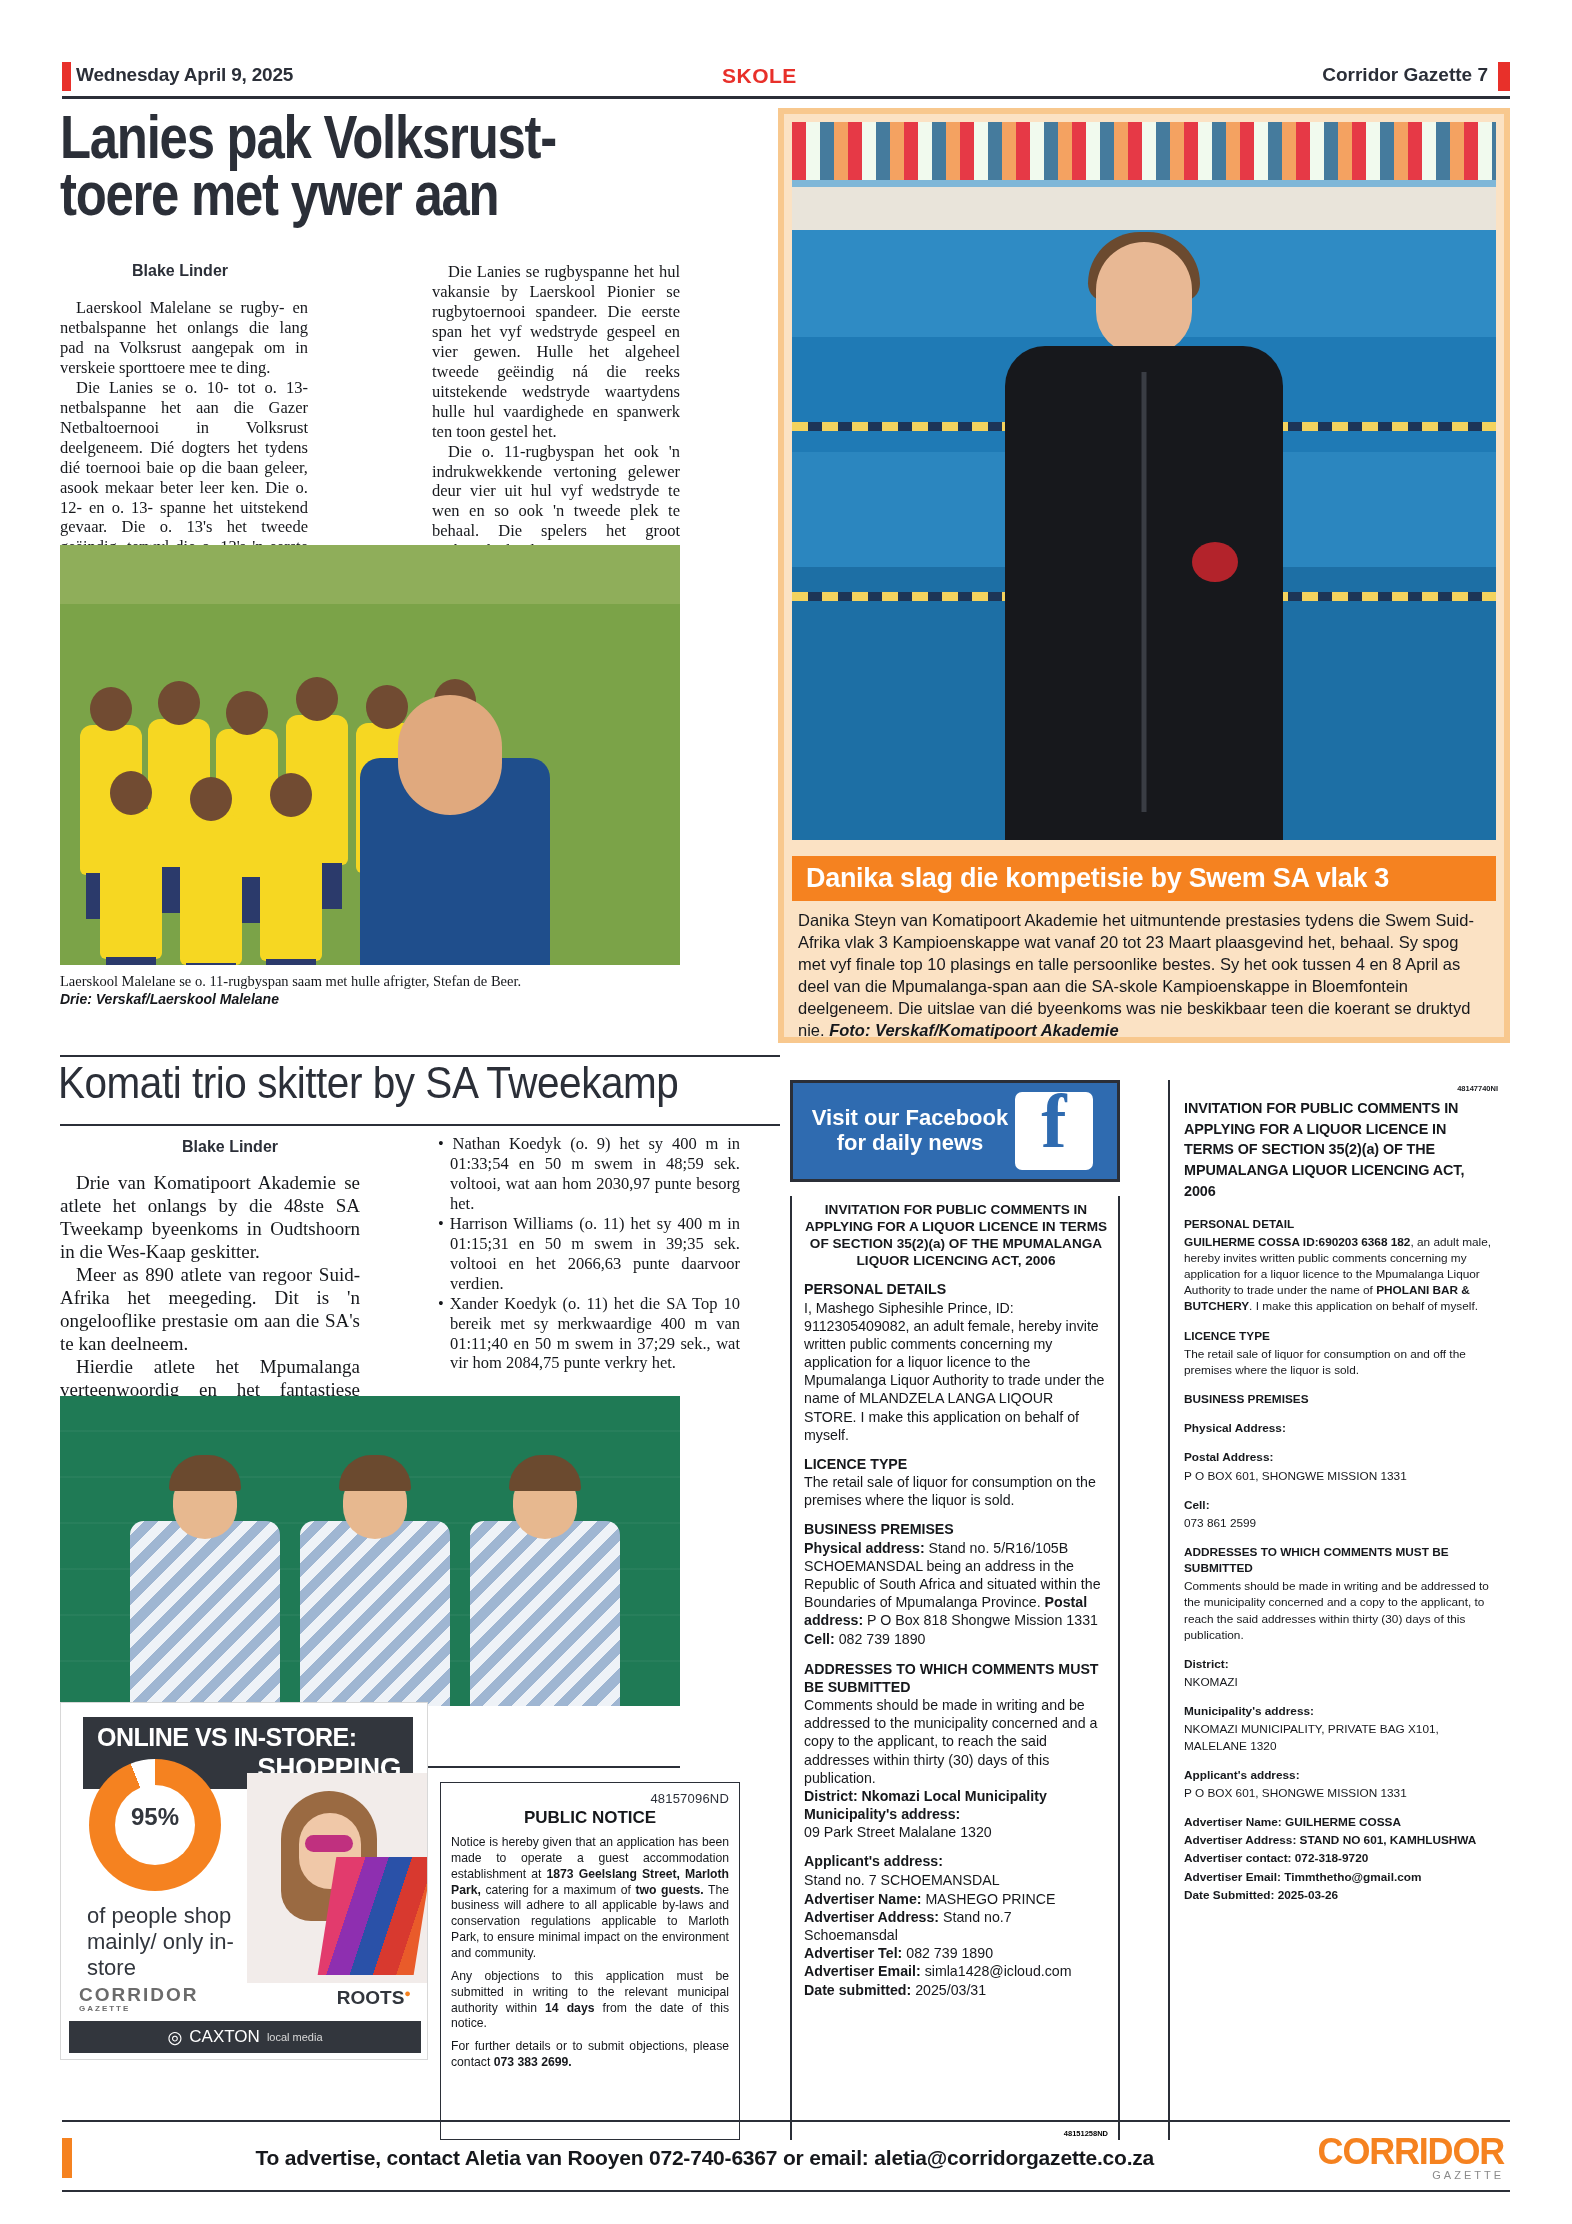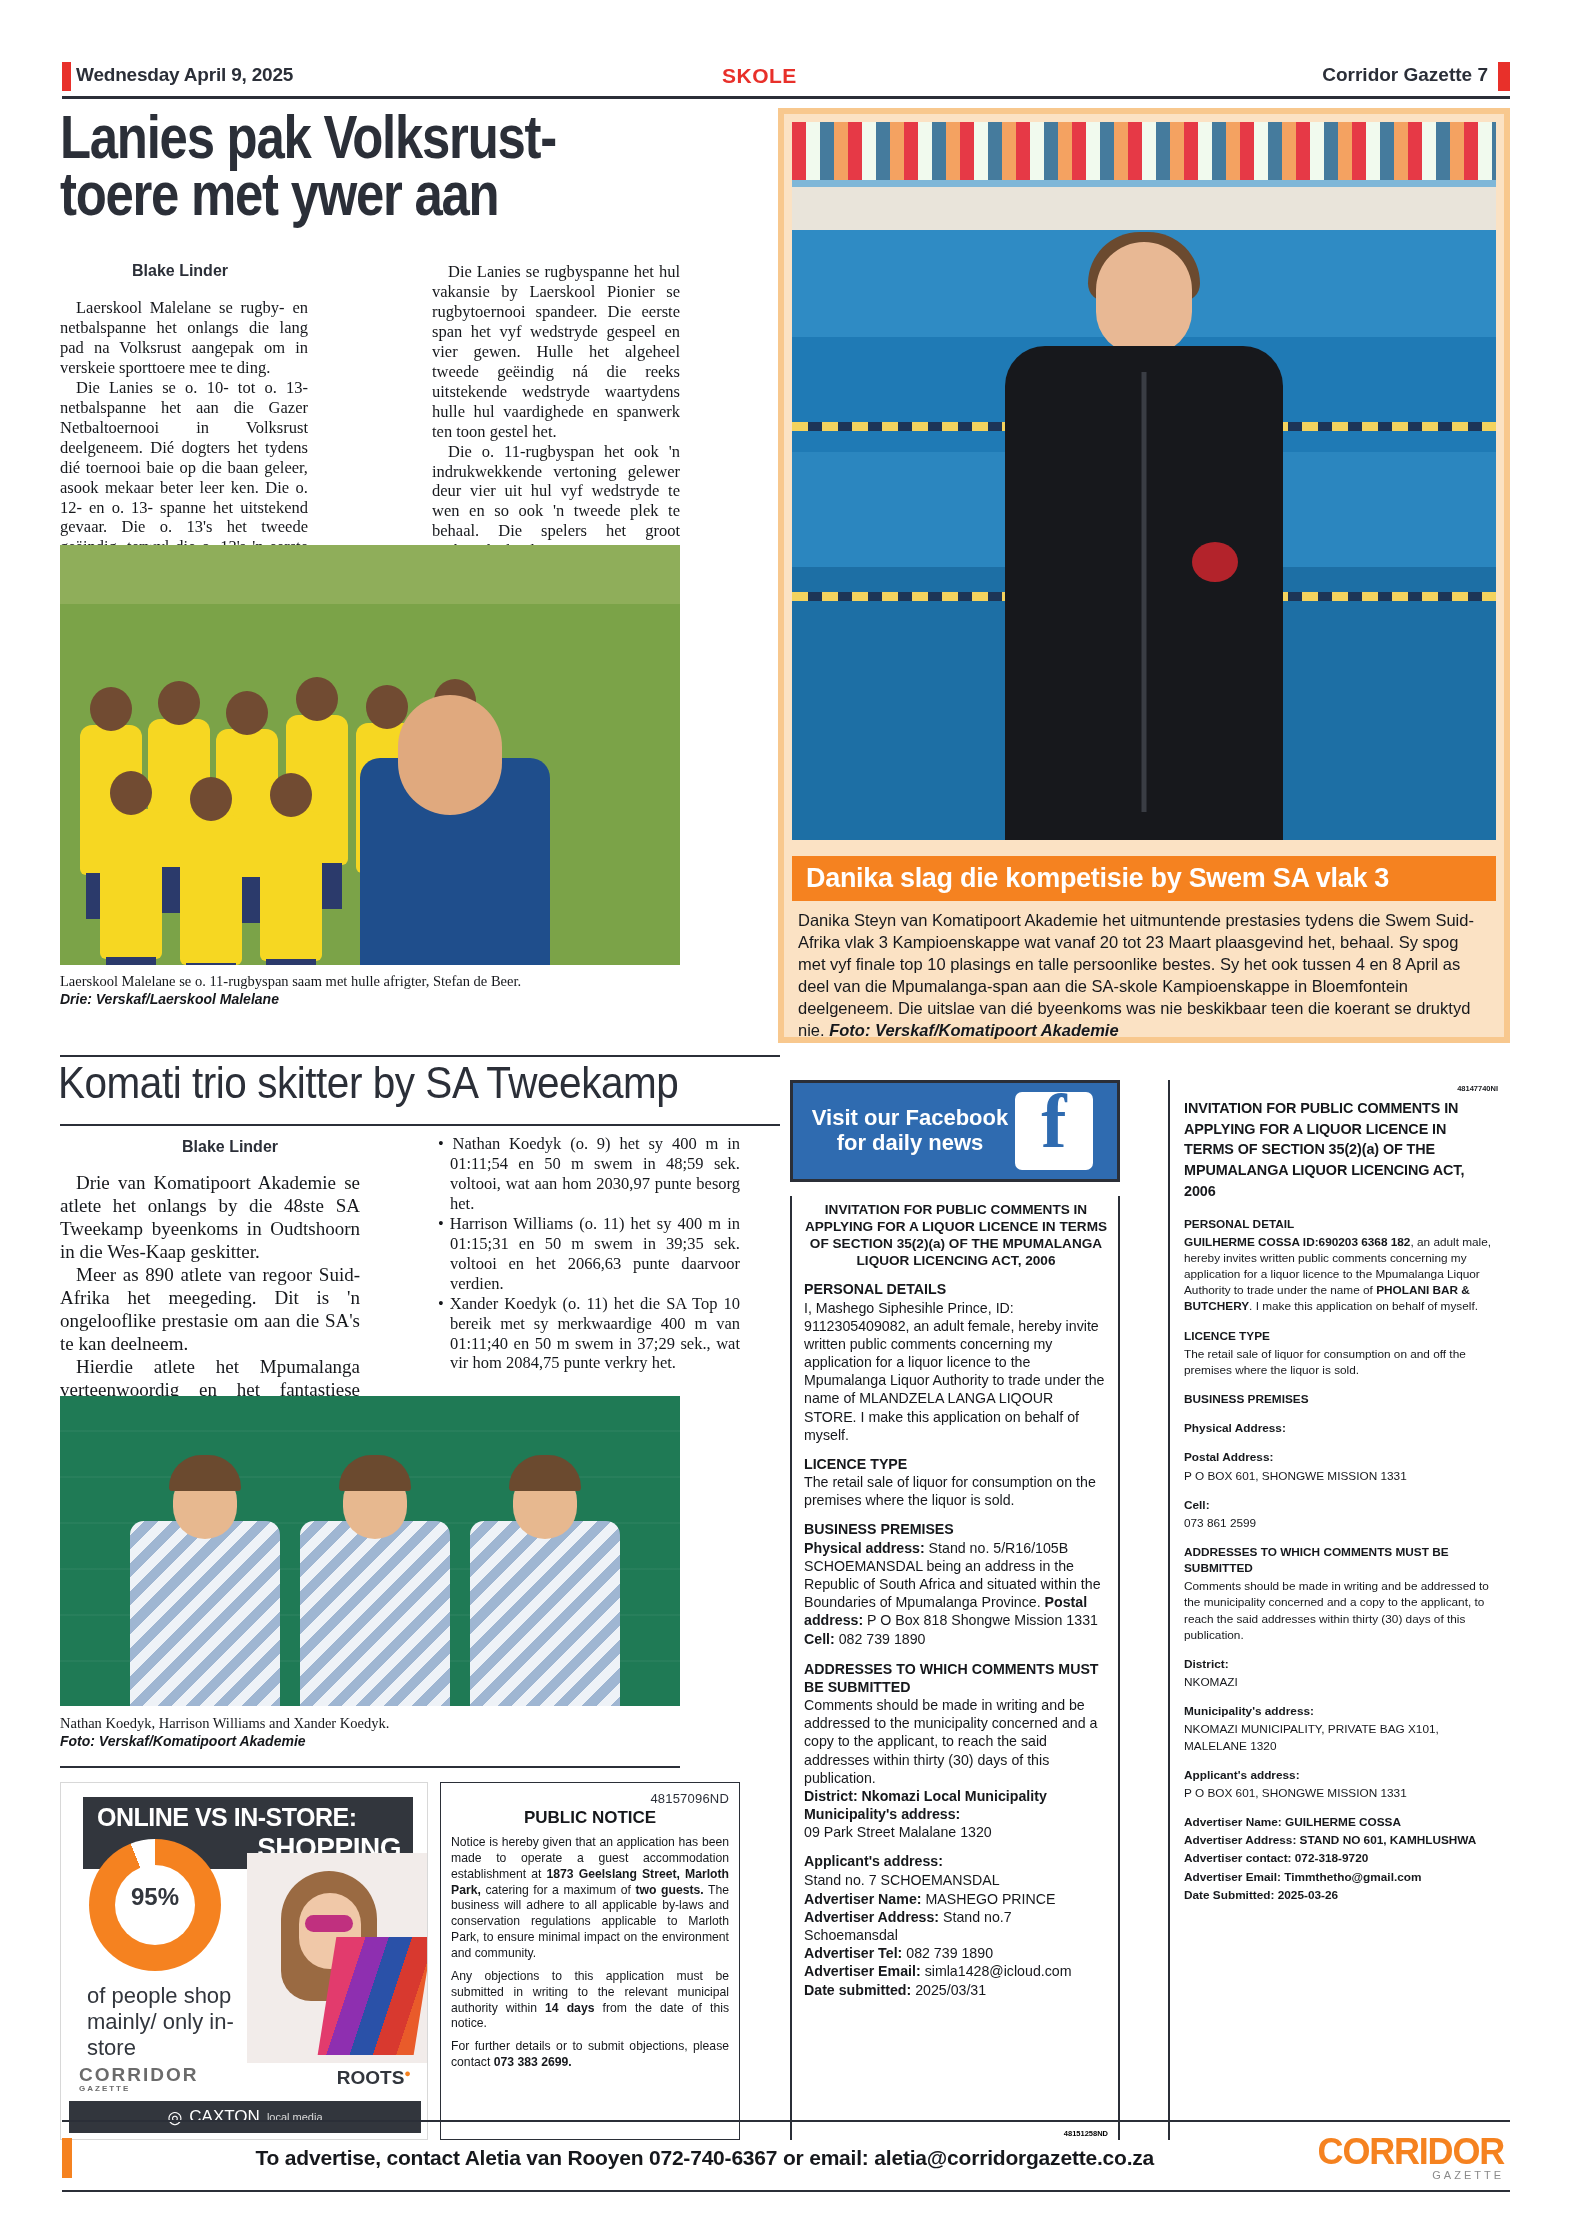--- a/index.html
+++ b/index.html
@@ -111,21 +111,21 @@
   }
   .cap-trio {
     position:absolute; left:60px; top:1714px; width:620px;
     font-family:"Liberation Serif",serif; font-size:14.5px; color:#16181c; line-height:1.25;
   }
   .cap-trio i { font-family:"Liberation Sans",sans-serif; font-weight:bold; font-style:italic; font-size:14px;}
   .komati-rule3 { position:absolute; left:60px; top:1766px; width:620px; height:2px; background:#2b2f38; }
 
   
   .shop-ad {
-    position:absolute; left:60px; top:1782px; width:368px; height:358px;
+    position:absolute; left:60px; top:1702px; width:368px; height:358px;
     background:#fff; border:1px solid #d8d8d8; overflow:hidden;
   }
   .shop-band {
     position:absolute; left:22px; top:14px; width:330px; height:72px; background:#32363d;
   }
   .shop-l1 { position:absolute; left:14px; top:6px; color:#fff; font-size:25px; font-weight:bold; letter-spacing:-0.5px;}
   .shop-l2 { position:absolute; right:12px; top:35px; color:#fff; font-size:28px; font-weight:bold; letter-spacing:-0.5px;}
   .donut {
     position:absolute; left:28px; top:56px; width:132px; height:132px; border-radius:50%;
     background:conic-gradient(#f58220 0 94%, #ffffff 94% 100%);
@@ -338,21 +338,21 @@
   <div class="headline-komati">Komati trio skitter by SA Tweekamp</div>
   <div class="komati-rule2"></div>
   <div class="byline2">Blake Linder</div>
 
   <div class="col-b1">
     <p>Drie van Komatipoort Akademie se atlete het onlangs by die 48ste SA Tweekamp byeenkoms in Oudtshoorn in die Wes-Kaap geskitter.</p>
     <p>Meer as 890 atlete van regoor Suid-Afrika het meegeding. Dit is 'n ongelooflike prestasie om aan die SA's te kan deelneem.</p>
     <p>Hierdie atlete het Mpumalanga verteenwoordig en het fantastiese punte behaal:</p>
   </div>
   <div class="col-b2">
-    <p>Nathan Koedyk (o. 9) het sy 400 m in 01:11;54 en 50 m swem in 48;59 sek. voltooi, wat aan hom 2030,97 punte besorg het.</p>
+    <p>Nathan Koedyk (o. 9) het sy 400 m in 01:33;54 en 50 m swem in 48;59 sek. voltooi, wat aan hom 2030,97 punte besorg het.</p>
     <p>Harrison Williams (o. 11) het sy 400 m  in 01:15;31 en 50 m swem in 39;35 sek. voltooi en het 2066,63 punte daarvoor verdien.</p>
     <p>Xander Koedyk (o. 11) het die SA Top 10 bereik met sy merkwaardige 400 m van 01:11;40 en 50 m swem in 37;29 sek., wat vir hom 2084,75 punte verkry het.</p>
   </div>
 
   <div class="trio-photo">
     <div class="banner-bg"></div>
     <div class="banner-txt"></div>
     <div class="boy" style="left:70px"></div>
     <div class="boy" style="left:240px"></div>
     <div class="boy" style="left:410px"></div>

